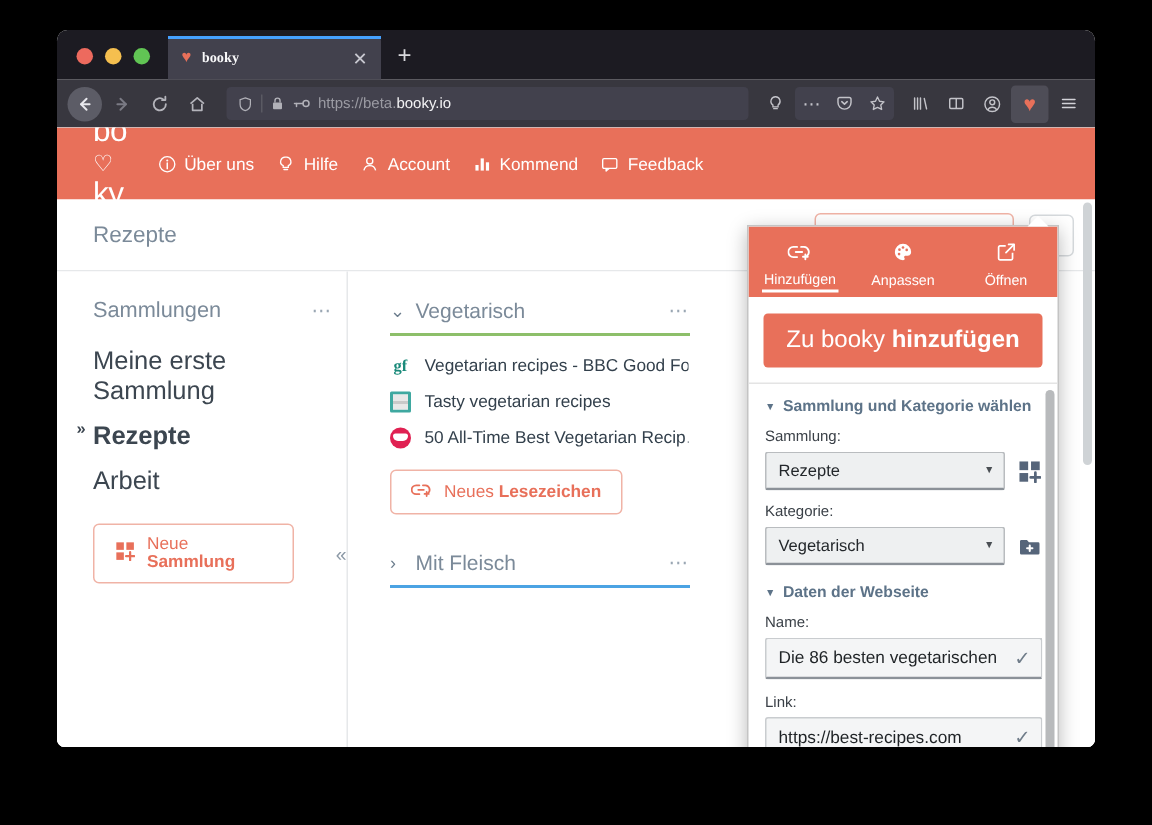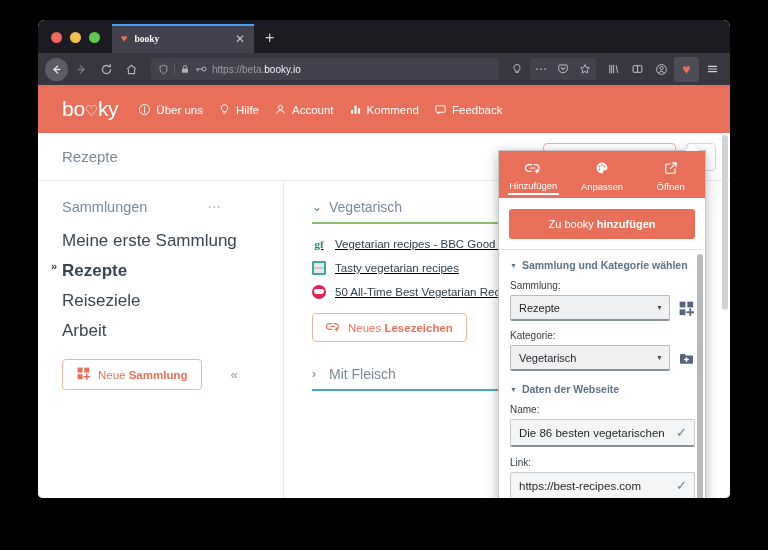--- a/index.html
+++ b/index.html
@@ -142,20 +142,21 @@
     display: flex; align-items: center;
     padding-left: 24px;
     gap: 20px;
   }
   #booky-logo {
     color: #ffffff;
     font-size: 21px;
     letter-spacing: -0.3px;
     display: flex; align-items: baseline;
     font-weight: 500;
+    flex-direction: column;
   }
   #booky-logo .heart-glyph { font-size: 15px; margin: 0 0px; }
   #app-nav { display: flex; align-items: center; gap: 15px; }
   .nav-item {
     display: flex; align-items: flex-end; gap: 5px;
     color: #ffffff; font-size: 11.5px;
     white-space: nowrap;
   }
   .nav-item svg { display: block; }
 
@@ -187,21 +188,21 @@
     width: 30px; height: 28px;
     border: 1px solid #d6dadd;
     border-radius: 4px;
     background: #ffffff;
   }
 
   #content-row { display: flex; height: 317px; }
 
   
   #sidebar {
-    width: 246px;
+    width: 194px;
     border-right: 1px solid #e6e8ea;
     padding: 18px 0 0 24px;
     background: #ffffff;
     position: relative;
   }
   #sidebar-header {
     display: flex; align-items: center;
     width: 160px;
     margin-bottom: 11px;
   }
@@ -264,21 +265,20 @@
     color: #7b8a99; font-size: 14px;
   }
   .category-underline { height: 2px; width: 200px; }
   .ul-green { background: #8dbf6a; }
   .ul-blue { background: #4ba3e3; }
 
   .bookmark-list { padding-top: 8px; }
   .bookmark-row {
     display: flex; align-items: center; gap: 9px;
     padding: 5px 0;
-    text-decoration: underline;
   }
   .favicon {
     width: 14px; height: 14px;
     flex: 0 0 14px;
     display: flex; align-items: center; justify-content: center;
     font-size: 9px; font-weight: bold;
     border-radius: 1px;
   }
   .fav-gf { color: #1a8a7a; font-family: "Liberation Serif", serif; font-size: 11px; }
   .fav-tasty { background: #3fa8a0; border: 2px solid #3fa8a0; }
@@ -361,21 +361,21 @@
     position: absolute; left: 9px; right: 9px; bottom: 3px;
     height: 2px; background: #ffffff;
   }
   #add-to-booky-button {
     margin: 11px 10px 10px 10px;
     background: #e8705a;
     color: #ffffff;
     text-align: center;
     padding: 9px 0;
     border-radius: 3px;
-    font-size: 11px;
+    font-size: 16px;
   }
   #add-to-booky-button b { font-weight: bold; }
 
   #popup-body {
     flex: 1;
     border-top: 1px solid #e4e4e4;
     padding: 9px 10px 0 11px;
     overflow: hidden;
     position: relative;
   }
@@ -630,23 +630,20 @@
       <div id="sidebar">
         <div id="sidebar-header">
           <div id="sidebar-title">Sammlungen</div>
           <div class="ellipsis-btn">⋯</div>
         </div>
         <div class="sidebar-item">
           <span>Meine erste Sammlung</span>
         </div>
         <div class="sidebar-item active">
           <span>Rezepte</span>
-        </div>
-        <div class="sidebar-item">
-          <span>Reiseziele</span>
         </div>
         <div class="sidebar-item">
           <span>Arbeit</span>
         </div>
         <div id="sidebar-footer">
           <div id="new-collection-button">
             <span><svg width="13" height="13" viewBox="0 0 14 14">
                   <rect x="0.6" y="0.6" width="5.4" height="5.4" fill="#e8705a"></rect>
                   <rect x="7.8" y="0.6" width="5.4" height="5.4" fill="#e8705a"></rect>
                   <rect x="0.6" y="7.8" width="5.4" height="5.4" fill="#e8705a"></rect>

